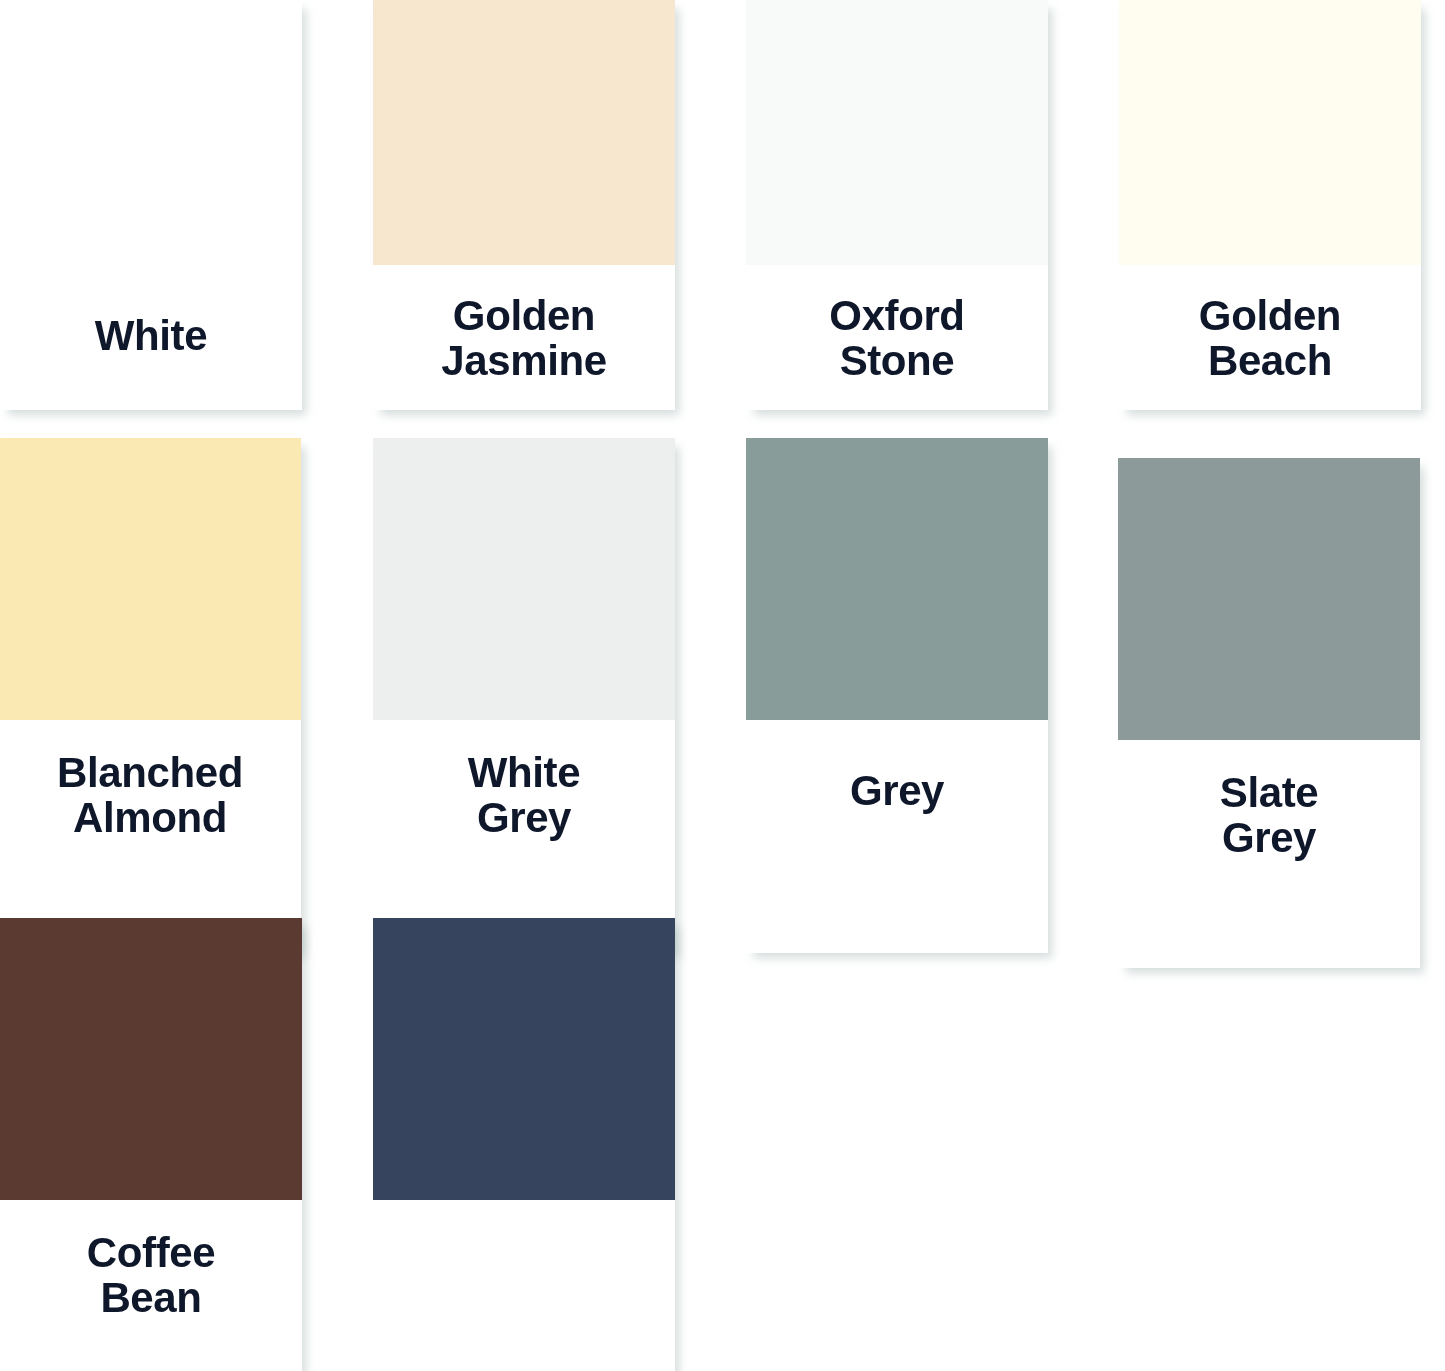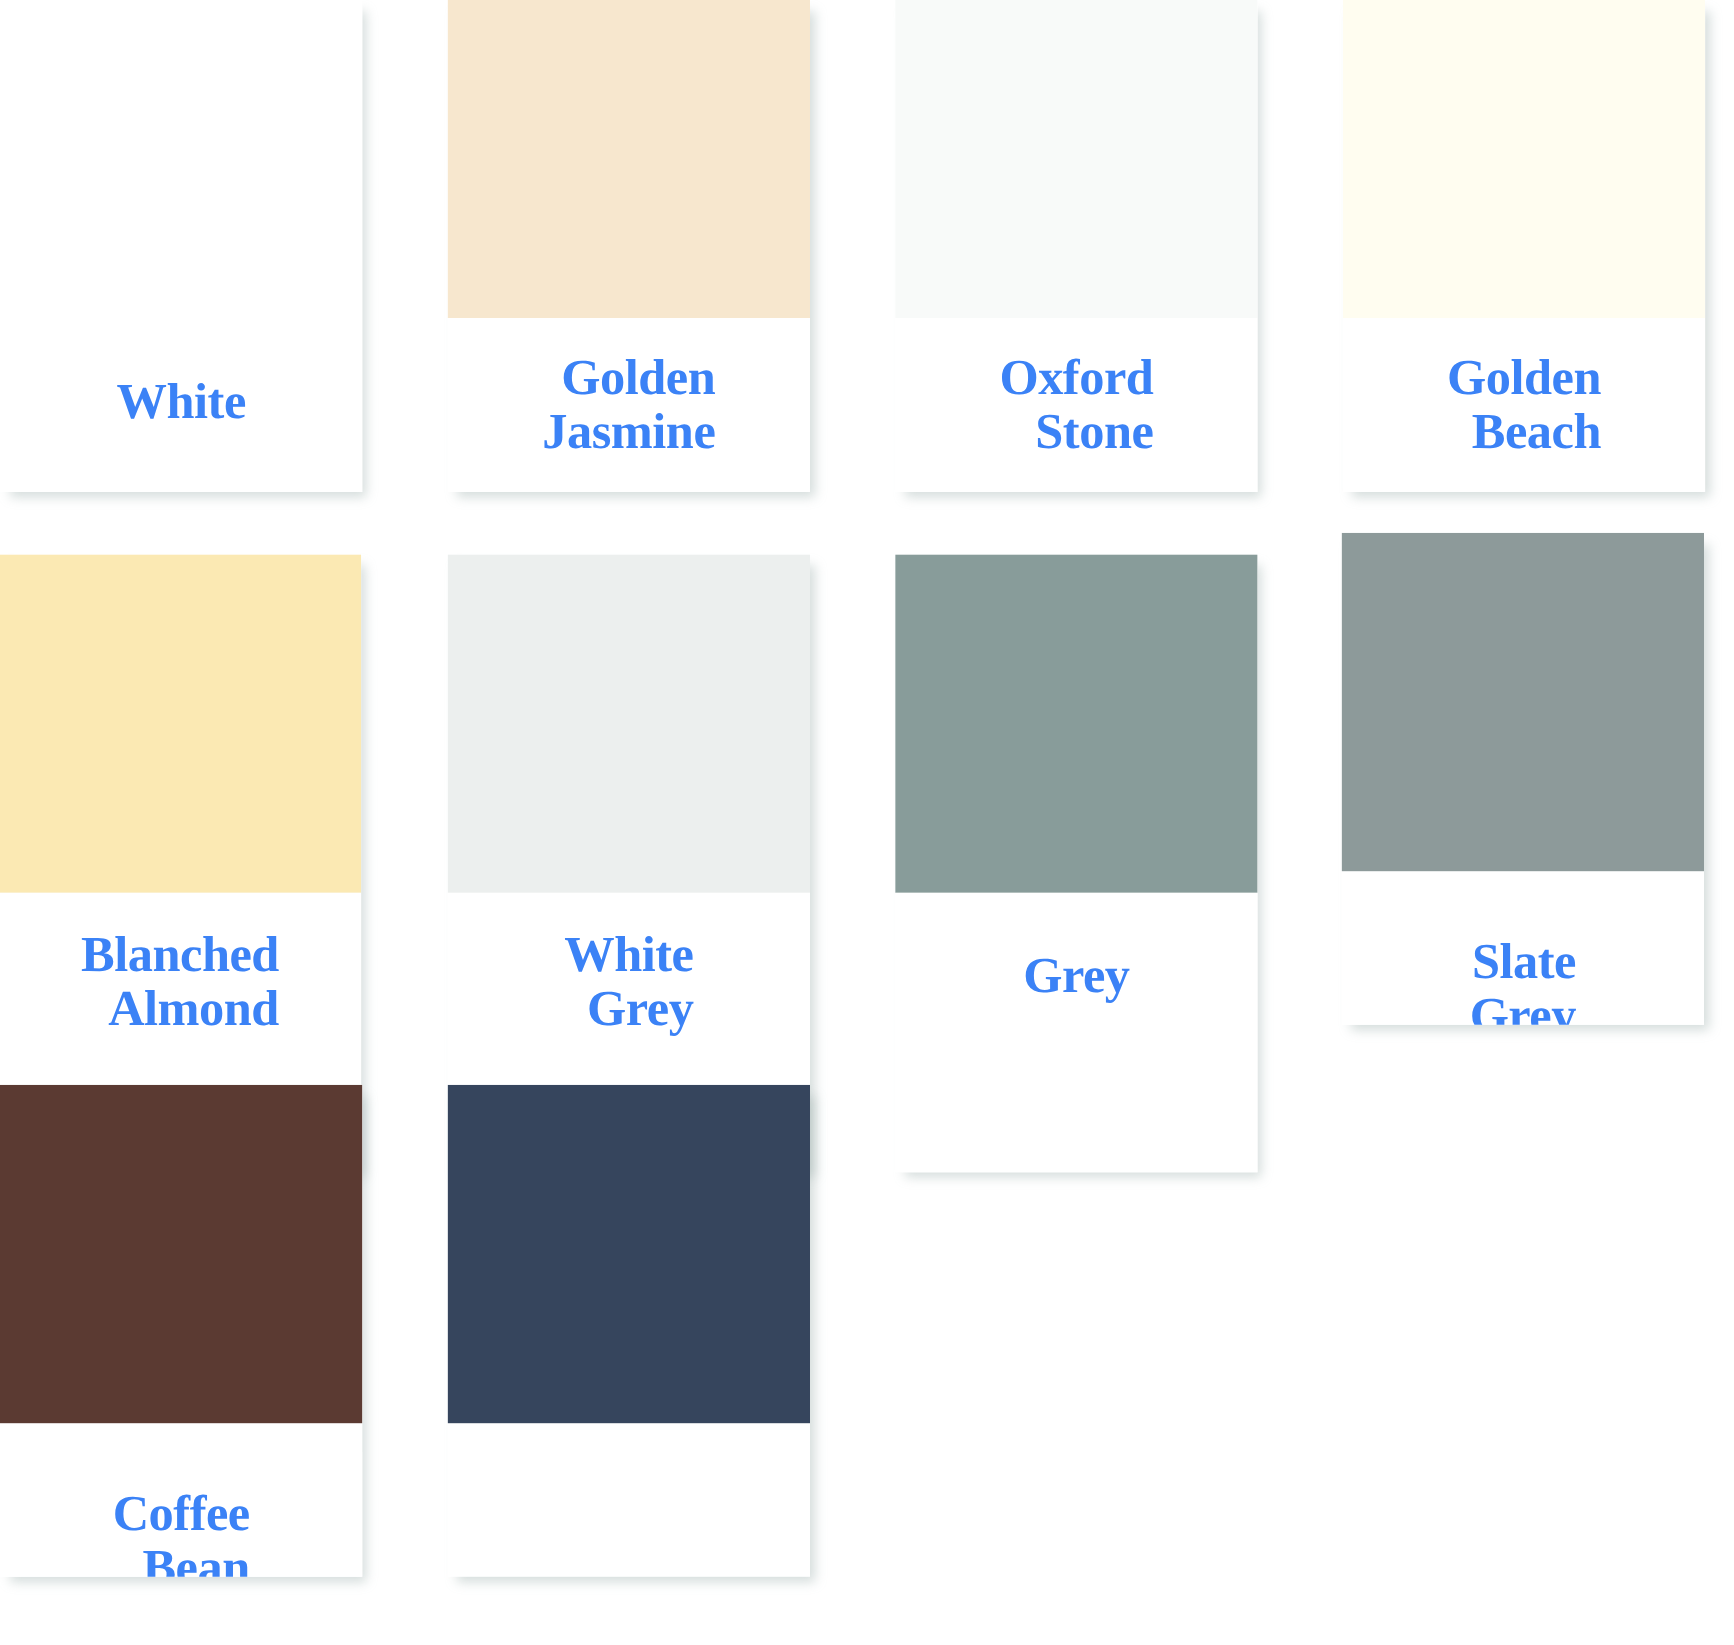--- a/index.html
+++ b/index.html
@@ -46,22 +46,22 @@
     width: 302px;
     height: 410px;
     background: #ffffff;
     box-shadow: 6px 7px 9px -2px rgba(150, 170, 168, 0.40);
     display: flex;
     flex-direction: column;
     overflow: hidden;
   }
 
   
-  .swatch-cell.row-2 .swatch-card { height: 515px; top: 32px; }
-  .swatch-cell.row-3 .swatch-card { height: 410px; top: 14px; gap: 24px; }
+  .swatch-cell.row-2 .swatch-card { height: 515px; top: 8px; }
+  .swatch-cell.row-3 .swatch-card { height: 510px; top: 28px; }
 
   
   .swatch-cell.bleed-left .swatch-card { left: -1px; }
 
   .swatch-color {
     width: 100%;
     height: 265px;
     flex: 0 0 265px;
   }
   .swatch-cell.row-2 .swatch-color,
@@ -78,27 +78,27 @@
     background: #ffffff;
     padding-top: 28px;
     box-sizing: border-box;
   }
   .swatch-cell.row-2 .swatch-label,
   .swatch-cell.row-3 .swatch-label {
     padding-top: 30px;
   }
 
   .swatch-label-text {
-    font-family: Liberation Serif, serif;
+    font-family: Liberation Sans, sans-serif;
     font-weight: bold;
     font-size: 42px;
     line-height: 1.08;
     letter-spacing: -0.4px;
-    color: #3b82f6;
-    text-align: right;
+    color: #0f172a;
+    text-align: center;
     white-space: pre-line;
     -webkit-font-smoothing: antialiased;
   }
 </style>
 </head>
 <body>
 
 <div id="swatch-chart">
   <div class="swatch-grid">
 

